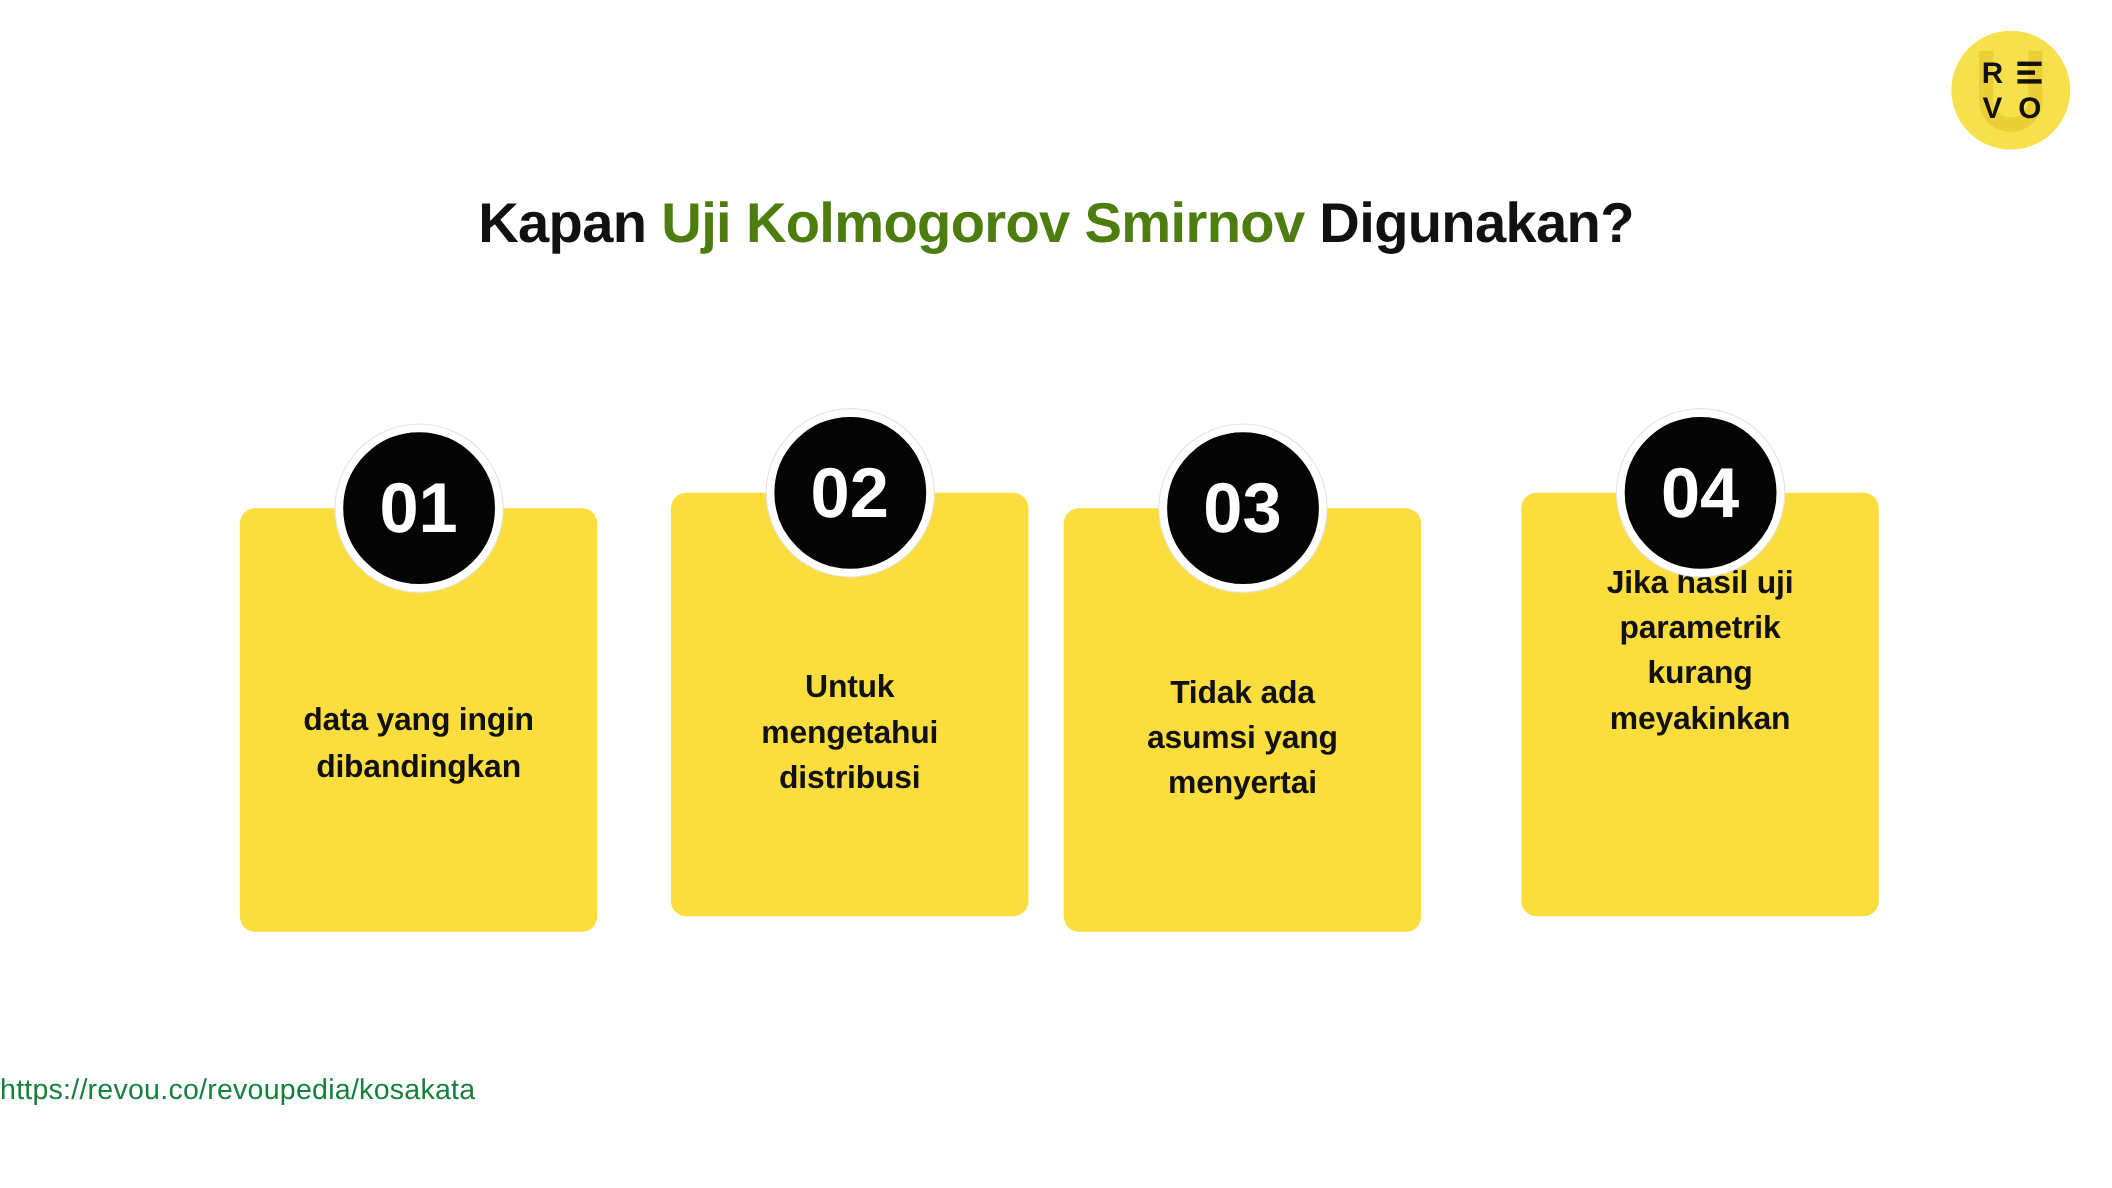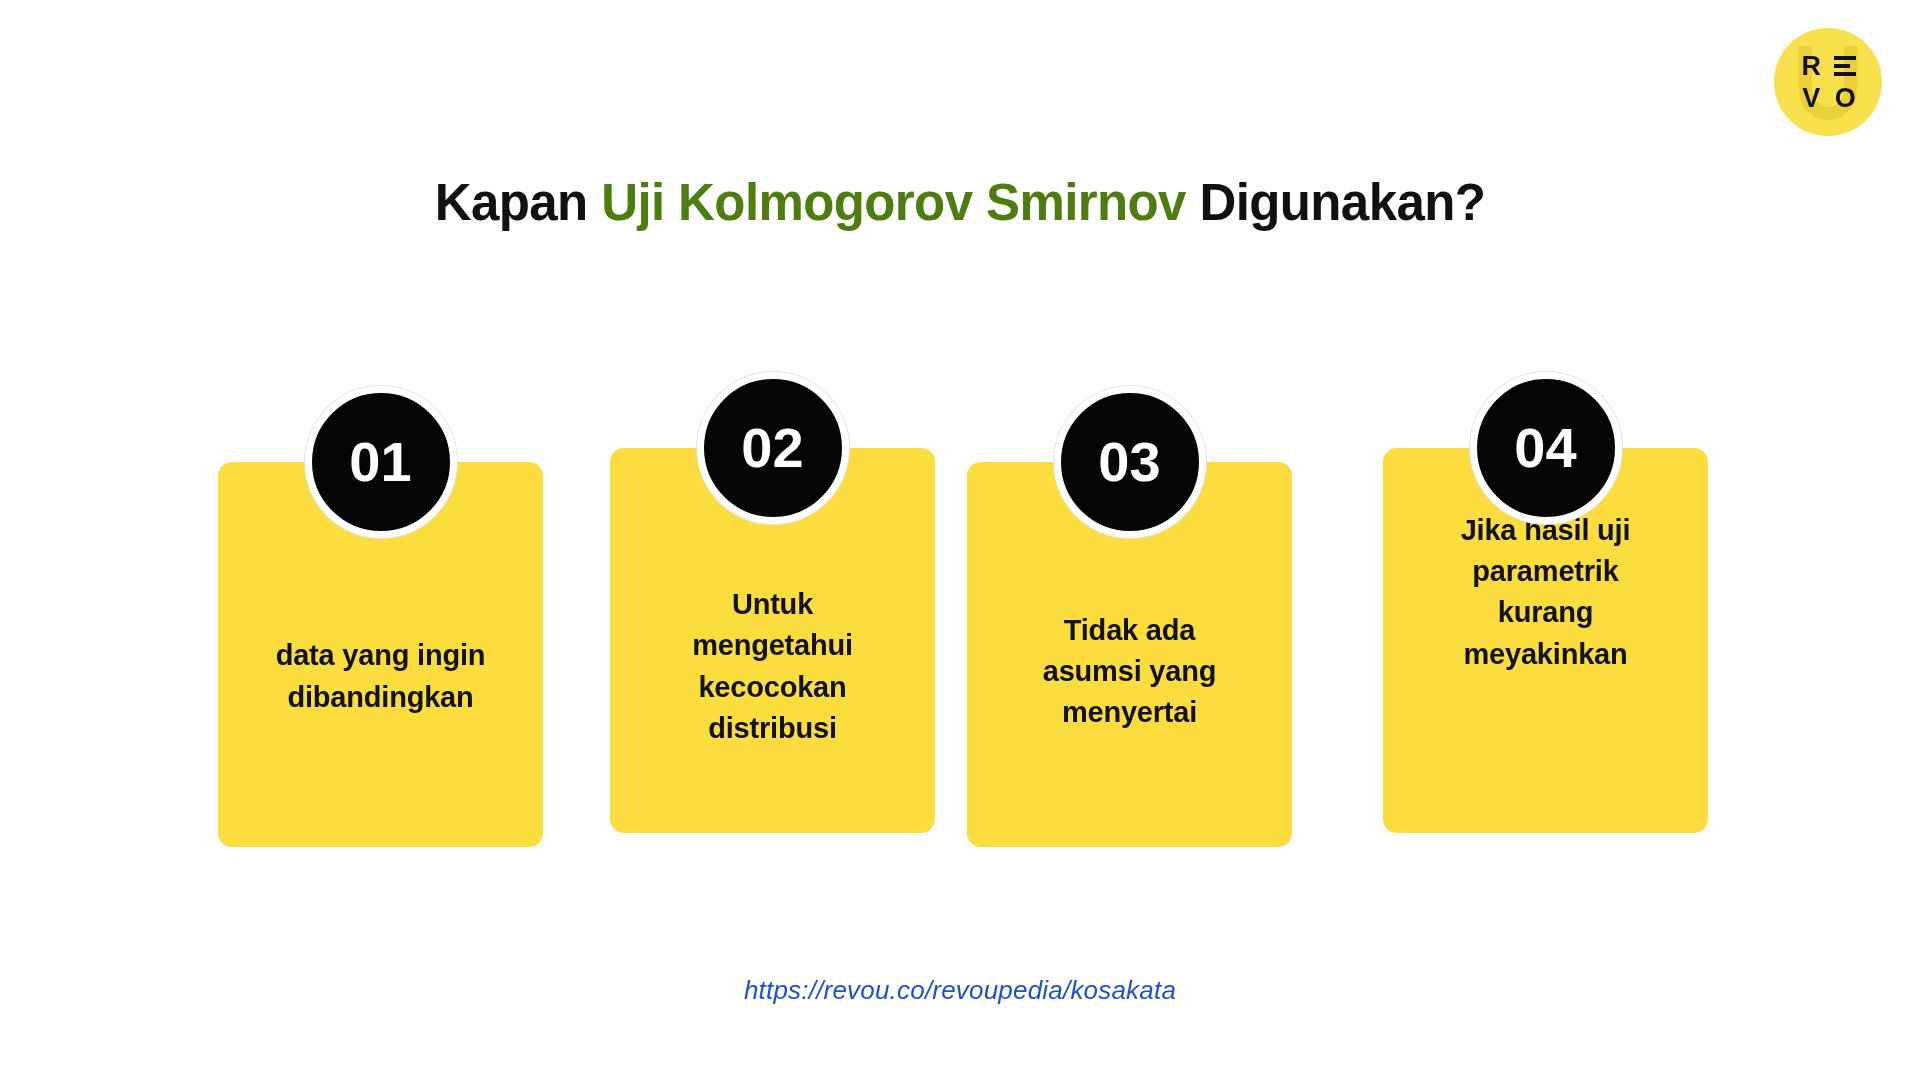--- a/index.html
+++ b/index.html
@@ -128,21 +128,21 @@
     background: #050505;
     border: 7px solid #ffffff;
     box-shadow: 0 0 0 1px #e3e3e3;
     display: flex;
     align-items: center;
     justify-content: center;
     box-sizing: border-box;
   }
   .badge span {
     color: #ffffff;
-    font-size: 56px;
+    font-size: 64px;
     font-weight: 600;
     line-height: 1;
     letter-spacing: 0px;
   }
 
   .card-text {
     font-size: 29px;
     font-weight: 700;
     color: #111111;
     line-height: 1.42;
@@ -157,24 +157,23 @@
   .card-wrap.c2 .card { align-items: center; padding-top: 78px; }
   .card-wrap.c3 .card { align-items: center; padding-top: 60px; }
   .card-wrap.c4 .card { align-items: flex-start; padding-top: 62px; }
 
   
   .footer-url {
     position: absolute;
     top: 975px;
     left: 0;
     right: 0;
-    text-align: center;
+    text-align: left;
     font-size: 26px;
-    font-style: italic;
-    color: #1d4ed8;
+    color: #15803d;
     letter-spacing: 0.2px;
   }
 </style>
 </head>
 <body>
 
 <div class="logo">
   <div class="logo-u"></div>
   <div class="logo-letters">
     <span>R</span>
@@ -205,21 +204,20 @@
   </div>
 
   <div class="card-wrap c2">
     <div class="card">
       <div class="badge">
         <span>02</span>
       </div>
       <div class="card-text">
         <span class="ln">Untuk</span>
         <span class="ln">mengetahui</span>
-        <span class="ln">kecocokan</span>
         <span class="ln">distribusi</span>
       </div>
     </div>
   </div>
 
   <div class="card-wrap c3">
     <div class="card">
       <div class="badge">
         <span>03</span>
       </div>

